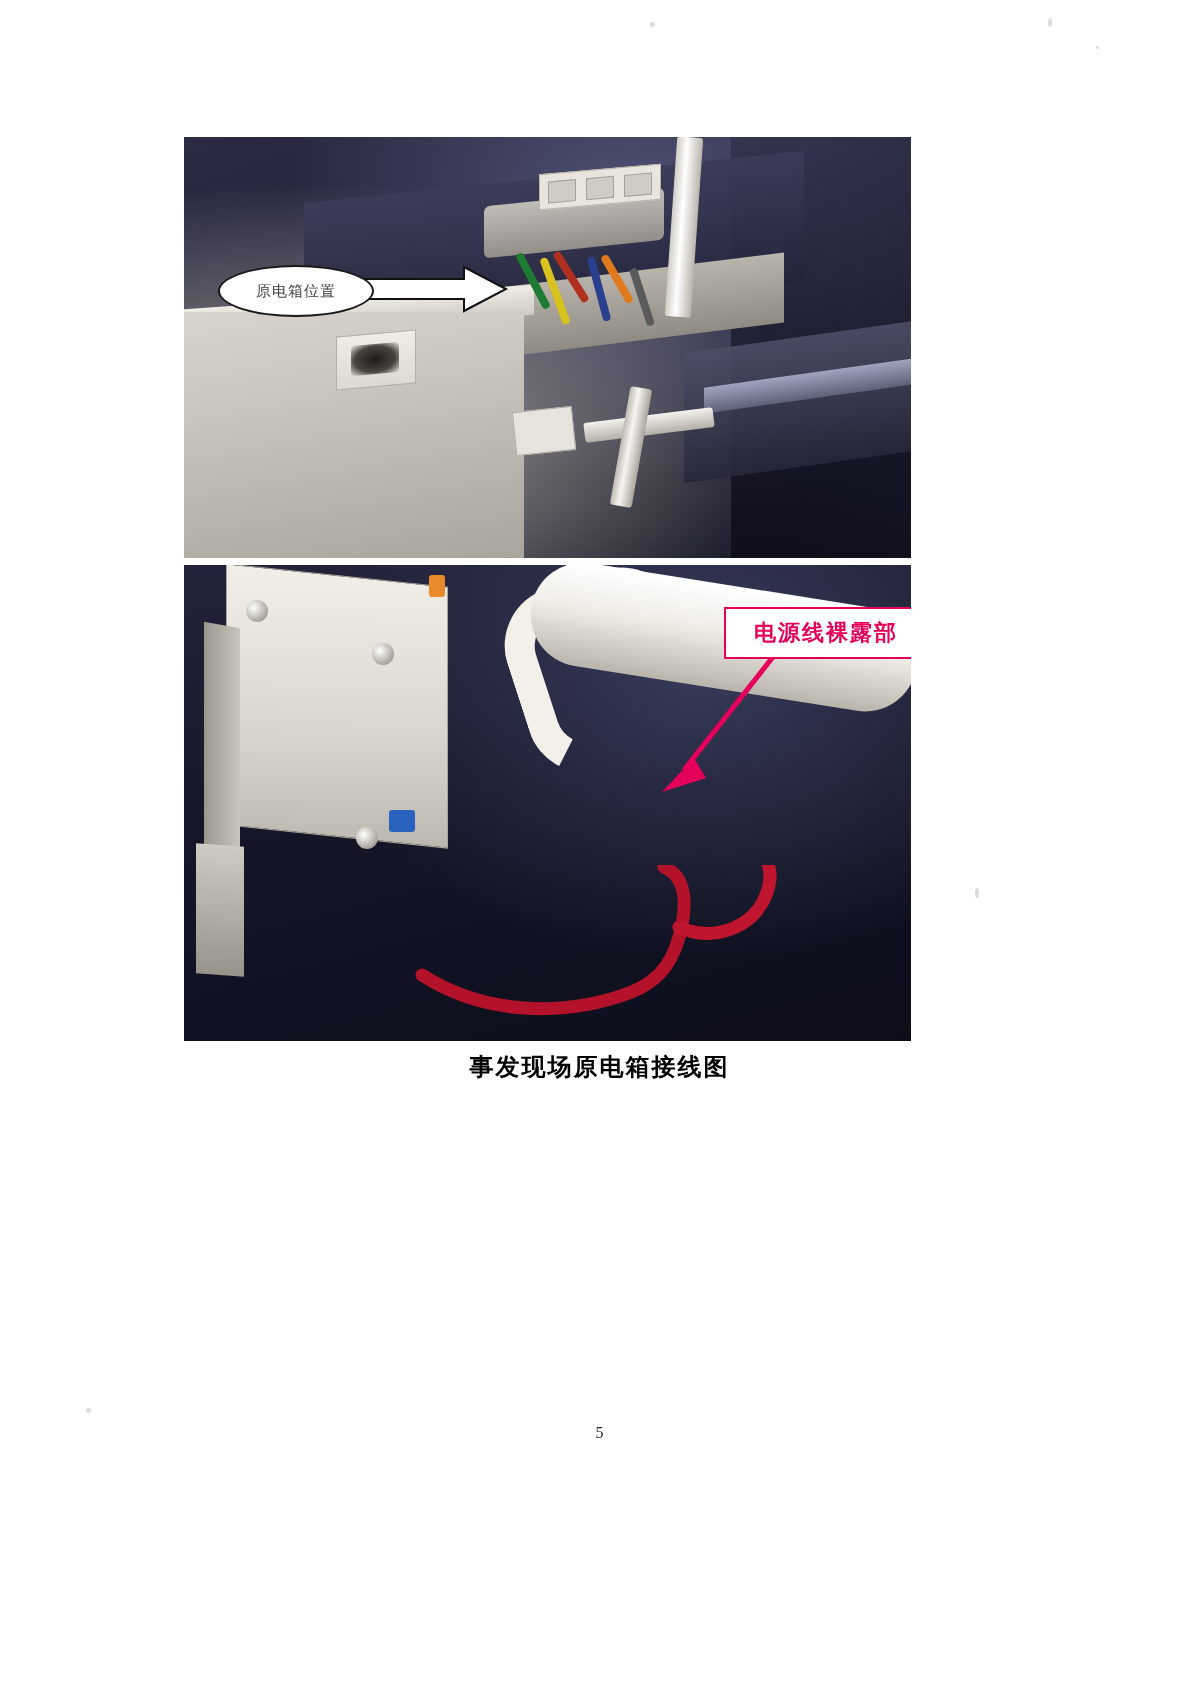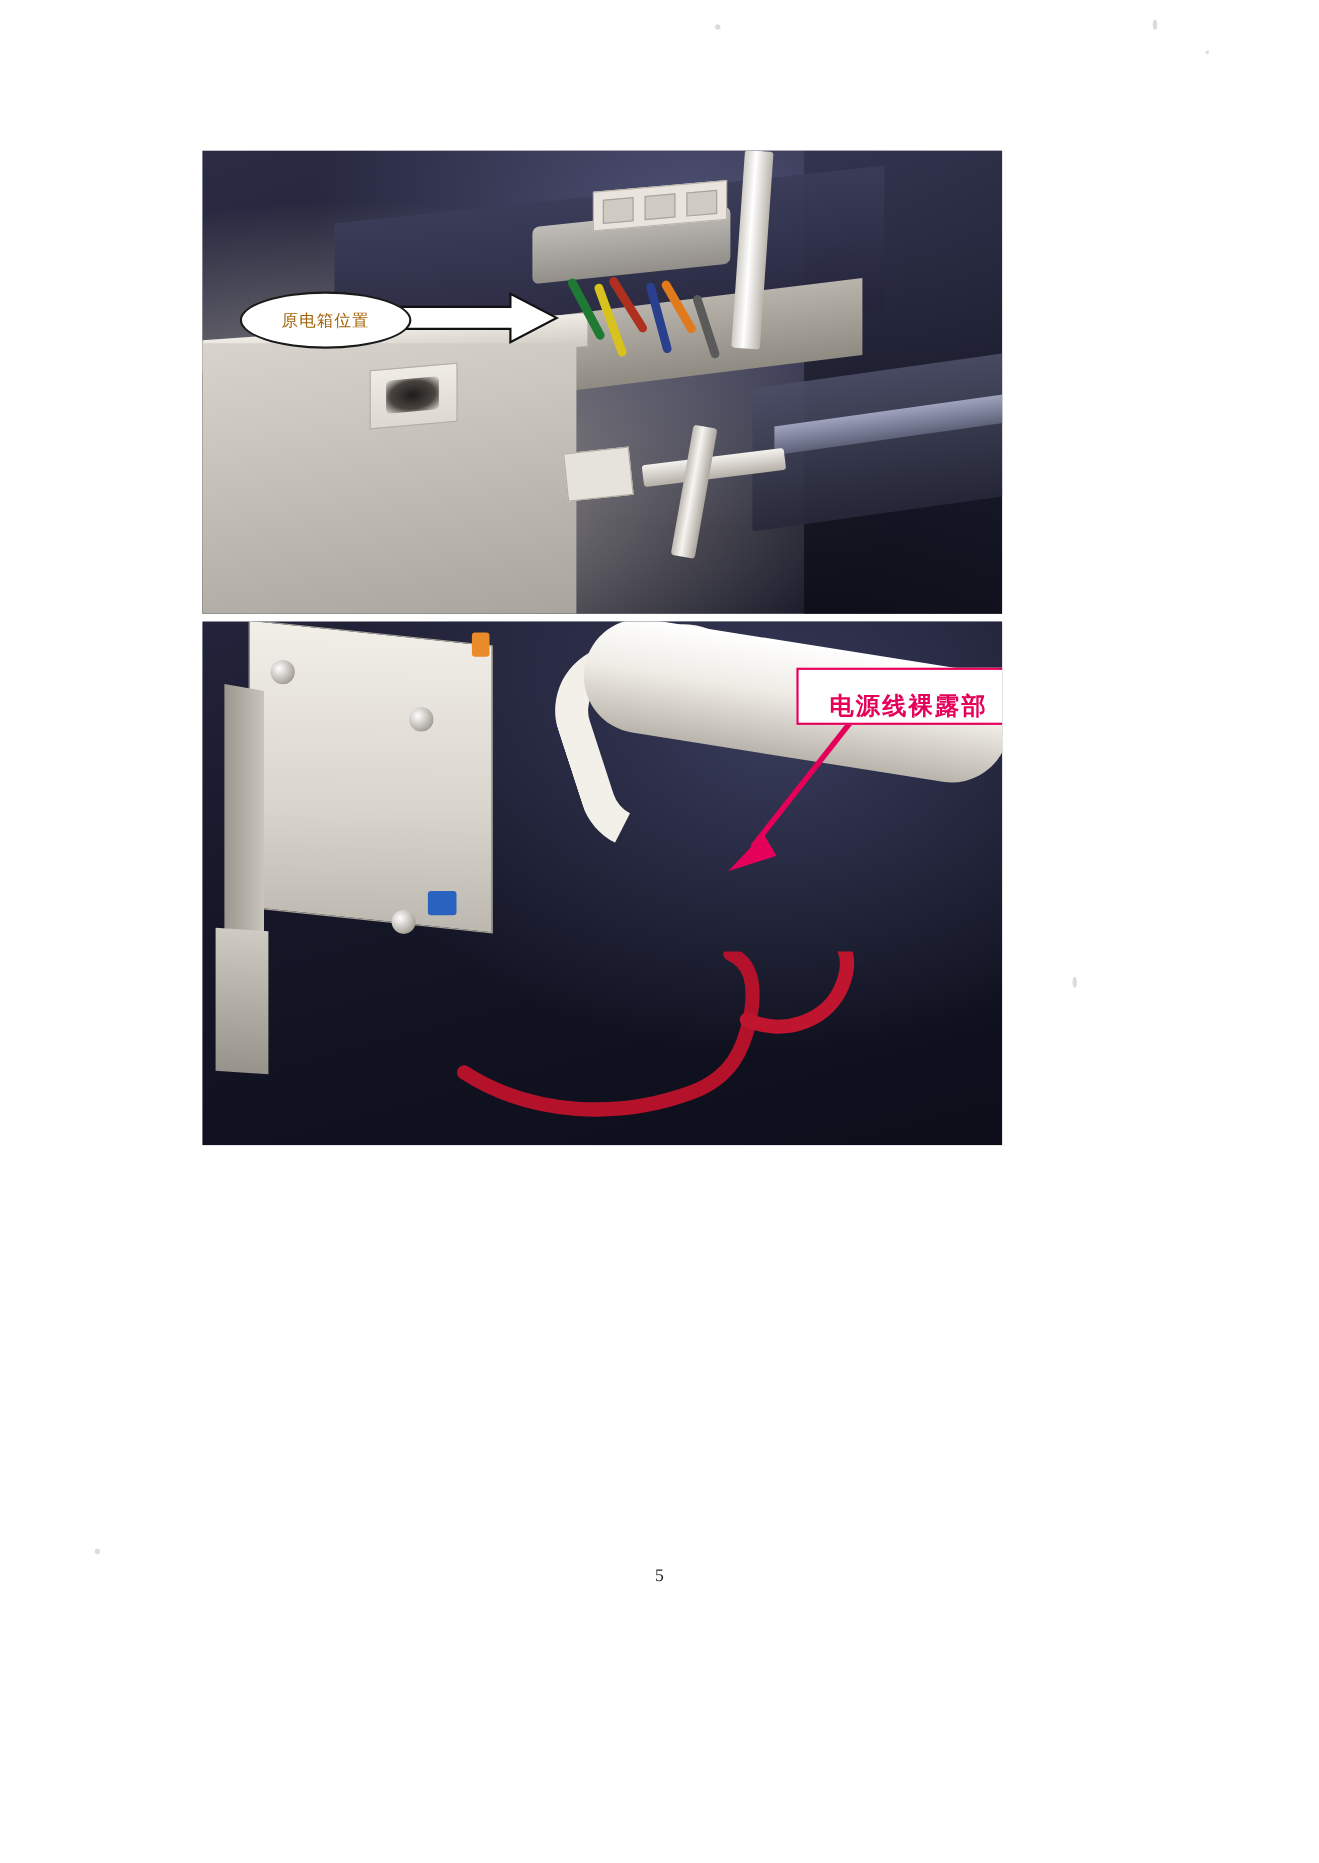--- a/index.html
+++ b/index.html
@@ -179,21 +179,21 @@
   .ellipse-callout {
     position: absolute;
     background: #ffffff;
     border: 2px solid #1a1a1a;
     border-radius: 50%;
     display: flex;
     align-items: center;
     justify-content: center;
     font-family: "DejaVu Sans", sans-serif;
     font-size: 15px;
-    color: #a16207;
+    color: #404040;
     letter-spacing: 1px;
   }
   .white-arrow {
     position: absolute;
   }
 
   
   #photo-bottom {
     left: 184px;
     top: 565px;
@@ -393,22 +393,23 @@
     <svg id="p2-redwire" viewBox="0 0 450 180">
       <path d="M8,110 C70,150 150,152 215,128 C250,115 262,90 268,60 C274,28 268,10 250,2" fill="none" stroke="#b4122a" stroke-width="13" stroke-linecap="round"></path>
       <path d="M265,62 C300,78 340,62 352,30 C362,4 352,-10 338,-18" fill="none" stroke="#c0152f" stroke-width="13" stroke-linecap="round"></path>
     </svg>
 
     <svg style="position:absolute;left:470px;top:75px;" width="135" height="160" viewBox="0 0 135 160">
       <line x1="126" y1="8" x2="30" y2="130" stroke="#e5005a" stroke-width="5"></line>
       <polygon points="8,152 40,118 52,138" fill="#e5005a"></polygon>
     </svg>
 
-    <div class="label-box" style="left:540px;top:42px;width:200px;height:48px;align-items:flex-end;">
+    <div class="label-box" style="left:540px;top:42px;width:200px;height:48px;">
       <span>电源线裸露部</span>
     </div>
   </div>
 
+  <div class="figure-caption">事发现场原电箱接线图</div>
 
 
   <div class="page-number">5</div>
 
 </div>
 
 </body></html>

